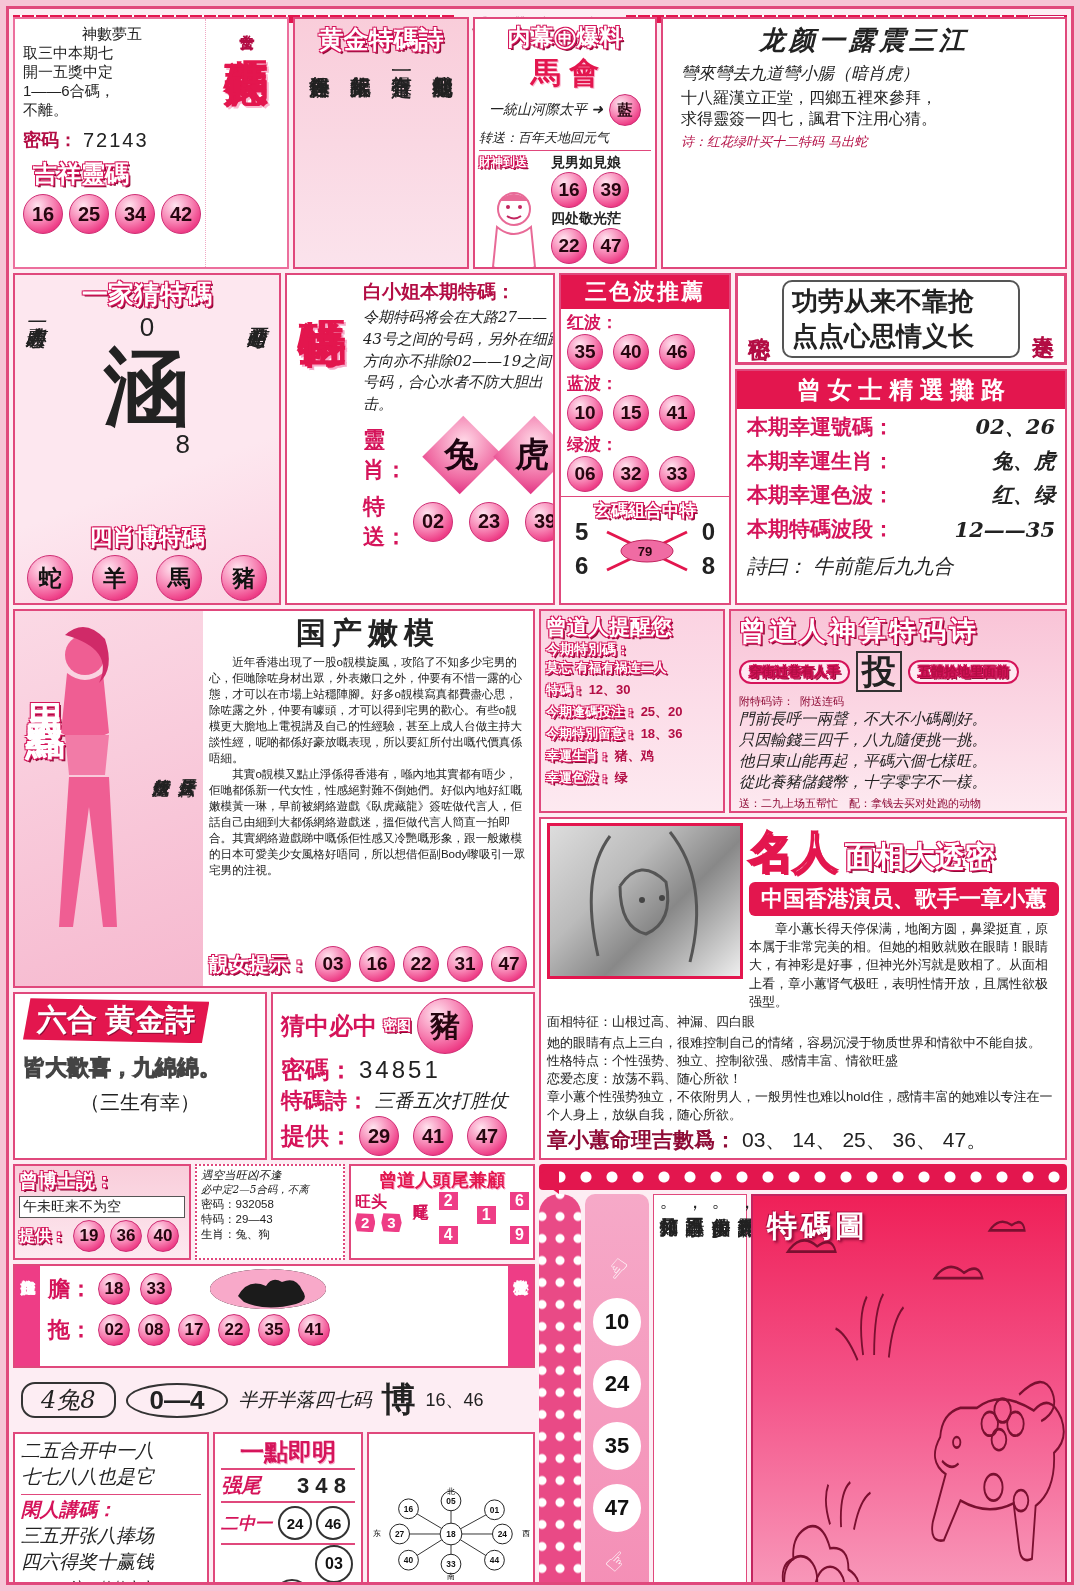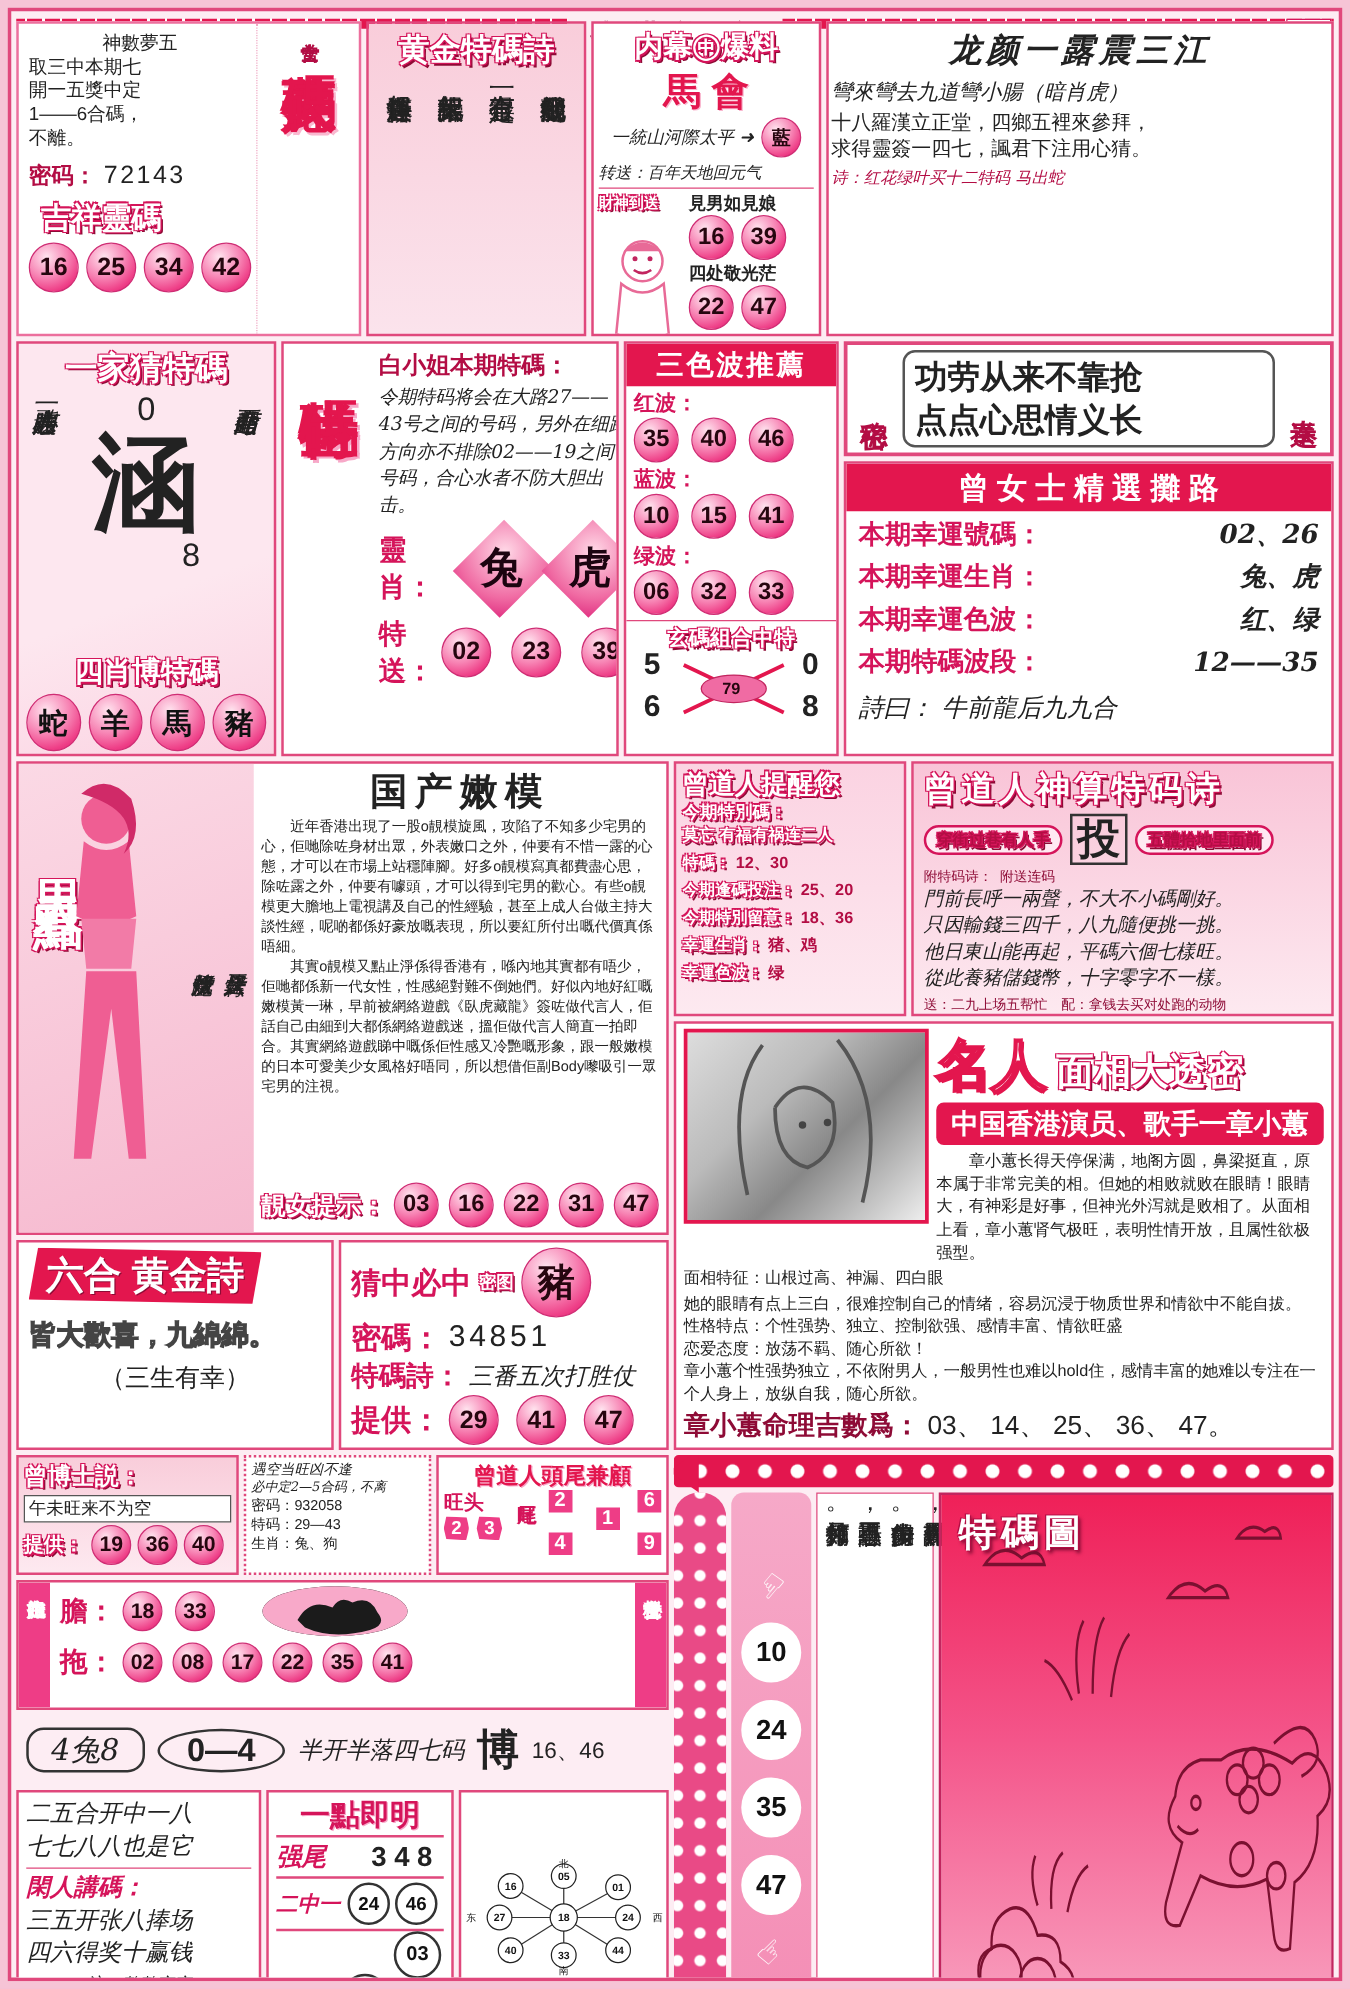--- a/index.html
+++ b/index.html
@@ -106,33 +106,33 @@
           <div style="font-size:14px;font-weight:bold;margin-top:2px;">四处敬光茫</div>
           <div class="row">
                 <span class="ball b34">22</span>
                 <span class="ball b34">47</span>
               </div>
         </div>
       </div>
     </div>
 
     <div class="box" style="flex:1;display:flex;">
-      <div style="flex:1;padding:4px 2px;">
+      <div style="flex:1;padding:4px 18px;">
         <div class="hand" style="font-size:26px;font-weight:bold;text-align:center;letter-spacing:4px;">龙颜一露震三江</div>
         <div class="hand" style="font-size:17px;margin-top:4px;">彎來彎去九道彎小腸（暗肖虎）</div>
         <div style="font-size:16px;margin-top:3px;">十八羅漢立正堂，四鄉五裡來參拜，</div>
         <div style="font-size:16px;">求得靈簽一四七，諷君下注用心猜。</div>
         <div class="hand dred" style="font-size:13px;margin-top:3px;">诗：红花绿叶买十二特码  马出蛇</div>
 
       </div>
     </div>
   </div>
 
   <div style="display:flex;gap:4px;height:338px;">
-    <div class="box" style="width:208px;background:linear-gradient(160deg,#fde7ef 60%,#fbd3e2);">
+    <div class="box" style="width:268px;background:linear-gradient(160deg,#fde7ef 60%,#fbd3e2);">
       <div class="outl" style="font-size:26px;font-weight:bold;text-align:center;margin-top:2px;">一家猜特碼</div>
       <div style="display:flex;justify-content:space-between;padding:0 8px;height:210px;">
         <div class="vrl hand" style="font-size:20px;">歌声一曲暖人心</div>
         <div style="text-align:center;">
           <div style="font-size:26px;">0</div>
           <div style="font-size:86px;font-weight:bold;font-family:'DejaVu Serif',serif;line-height:1;">涵</div>
           <div style="font-size:26px;text-align:right;">8</div>
         </div>
         <div class="vrl hand" style="font-size:20px;">弯弯曲曲站不起</div>
       </div>

